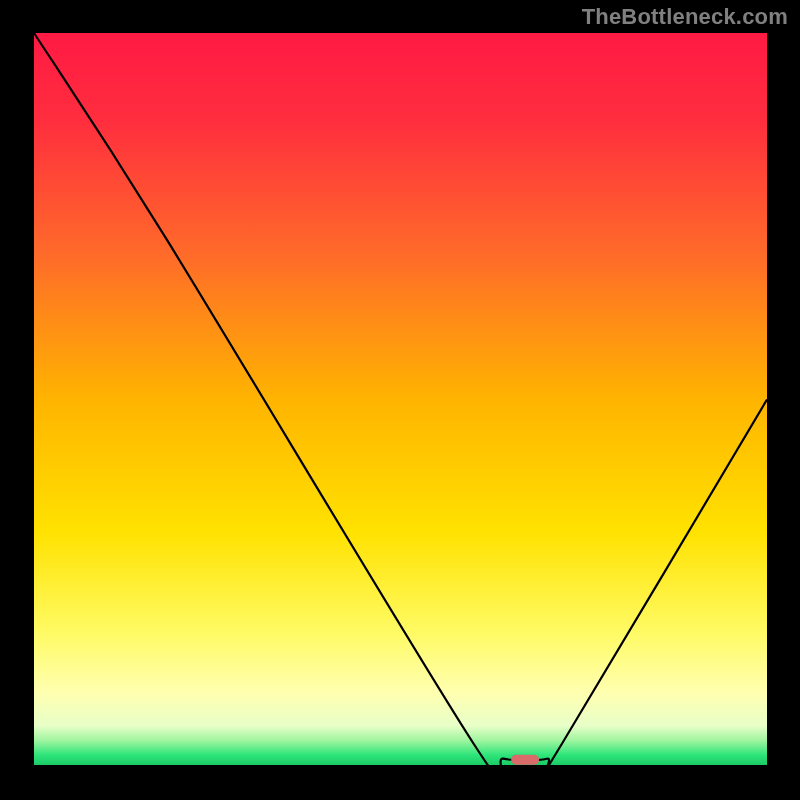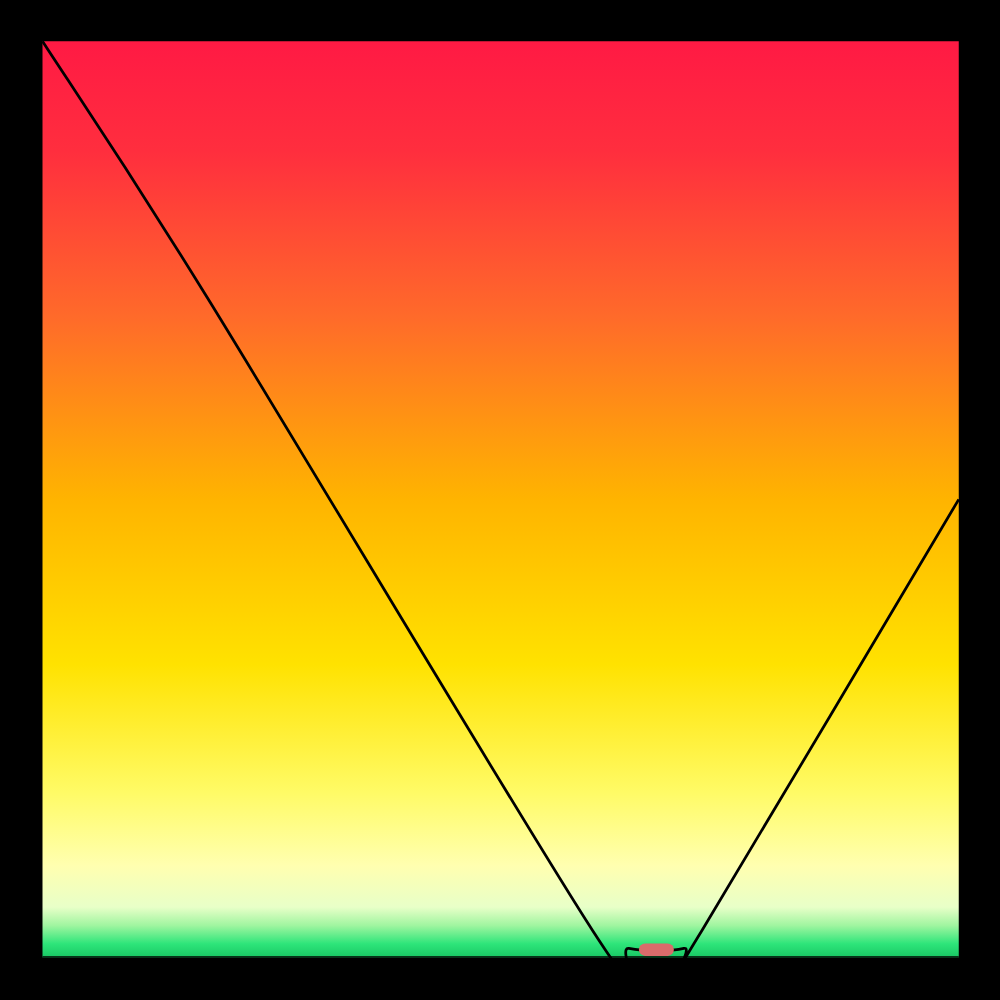--- a/index.html
+++ b/index.html
@@ -27,20 +27,21 @@
     z-index: 10;
   }
   svg {
     display: block;
   }
 </style>
 </head>
 <body>
 
 <div class="container">
+  <div class="watermark">TheBottleneck.com</div>
   <svg id="chart-svg" width="800" height="800" viewBox="0 0 800 800">
     <defs>
       <linearGradient id="bg-grad" x1="0" y1="0" x2="0" y2="1">
           <stop offset="0%" stop-color="#ff1a44"></stop>
           <stop offset="12%" stop-color="#ff2e3e"></stop>
           <stop offset="30%" stop-color="#ff6a2a"></stop>
           <stop offset="50%" stop-color="#ffb400"></stop>
           <stop offset="68%" stop-color="#ffe200"></stop>
           <stop offset="82%" stop-color="#fffb66"></stop>
           <stop offset="90%" stop-color="#ffffb0"></stop>

